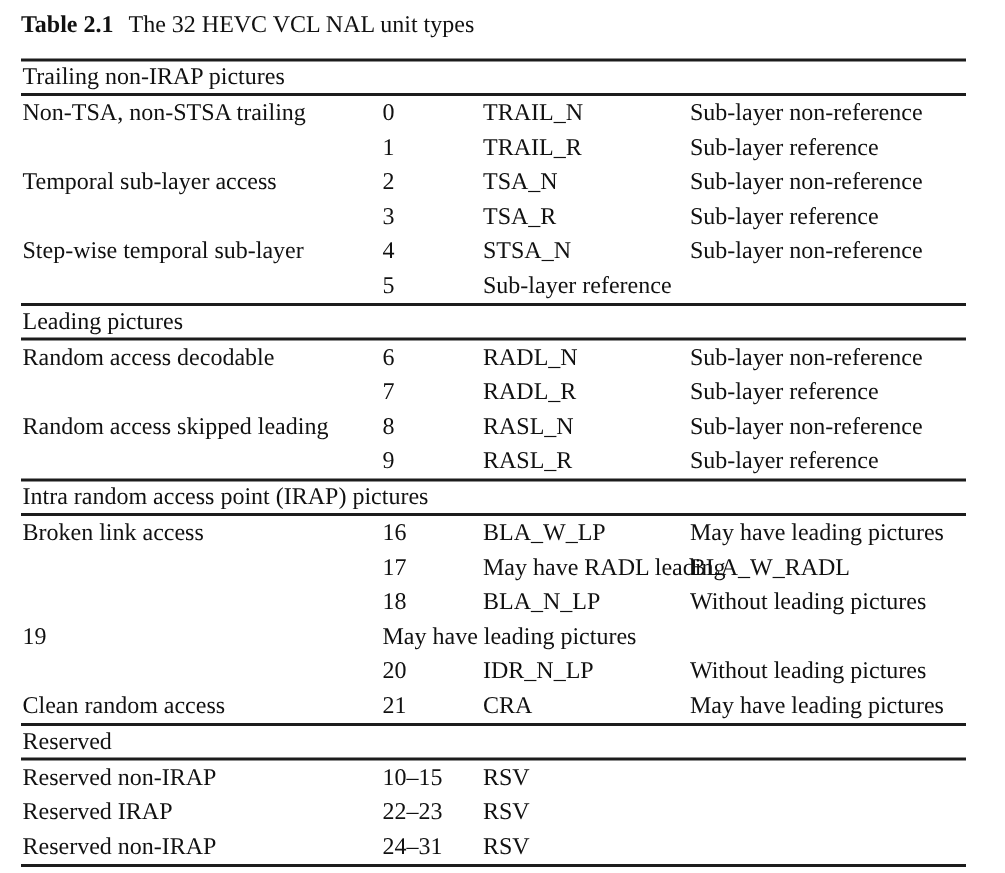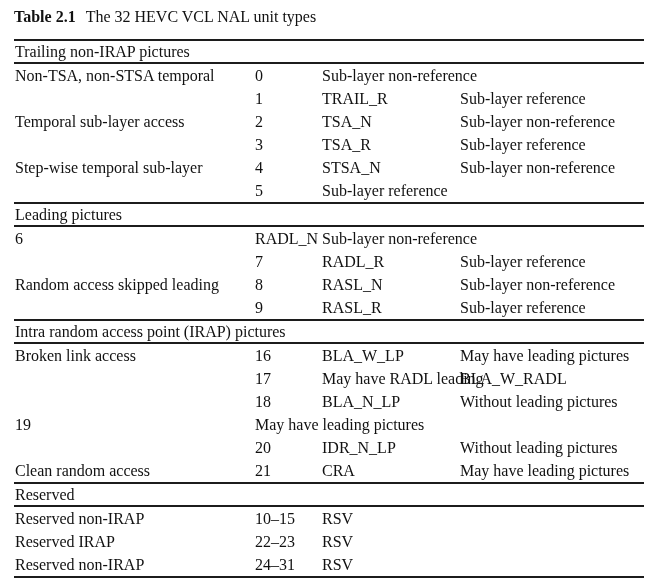--- a/index.html
+++ b/index.html
@@ -59,22 +59,23 @@
 <body>
 
 <div class="page">
   <div class="content">
     <div class="caption">
       <span class="caption-label">Table 2.1</span><span class="caption-text">The 32 HEVC VCL NAL unit types</span>
     </div>
     <div class="nal-table" id="table-root">
         <div class="section-header">Trailing non-IRAP pictures</div>
         <div class="row">
-          <span class="cell">Non-TSA, non-STSA temporal</span>
+          <span class="cell">Non-TSA, non-STSA trailing</span>
           <span class="cell">0</span>
+          <span class="cell">TRAIL_N</span>
           <span class="cell">Sub-layer non-reference</span>
         </div>
         <div class="row">
           <span class="cell"></span>
           <span class="cell">1</span>
           <span class="cell">TRAIL_R</span>
           <span class="cell">Sub-layer reference</span>
         </div>
         <div class="row">
           <span class="cell">Temporal sub-layer access</span>
@@ -94,20 +95,21 @@
           <span class="cell">STSA_N</span>
           <span class="cell">Sub-layer non-reference</span>
         </div>
         <div class="row">
           <span class="cell"></span>
           <span class="cell">5</span>
           <span class="cell">Sub-layer reference</span>
         </div>
         <div class="section-header">Leading pictures</div>
         <div class="row">
+          <span class="cell">Random access decodable</span>
           <span class="cell">6</span>
           <span class="cell">RADL_N</span>
           <span class="cell">Sub-layer non-reference</span>
         </div>
         <div class="row">
           <span class="cell"></span>
           <span class="cell">7</span>
           <span class="cell">RADL_R</span>
           <span class="cell">Sub-layer reference</span>
         </div>

